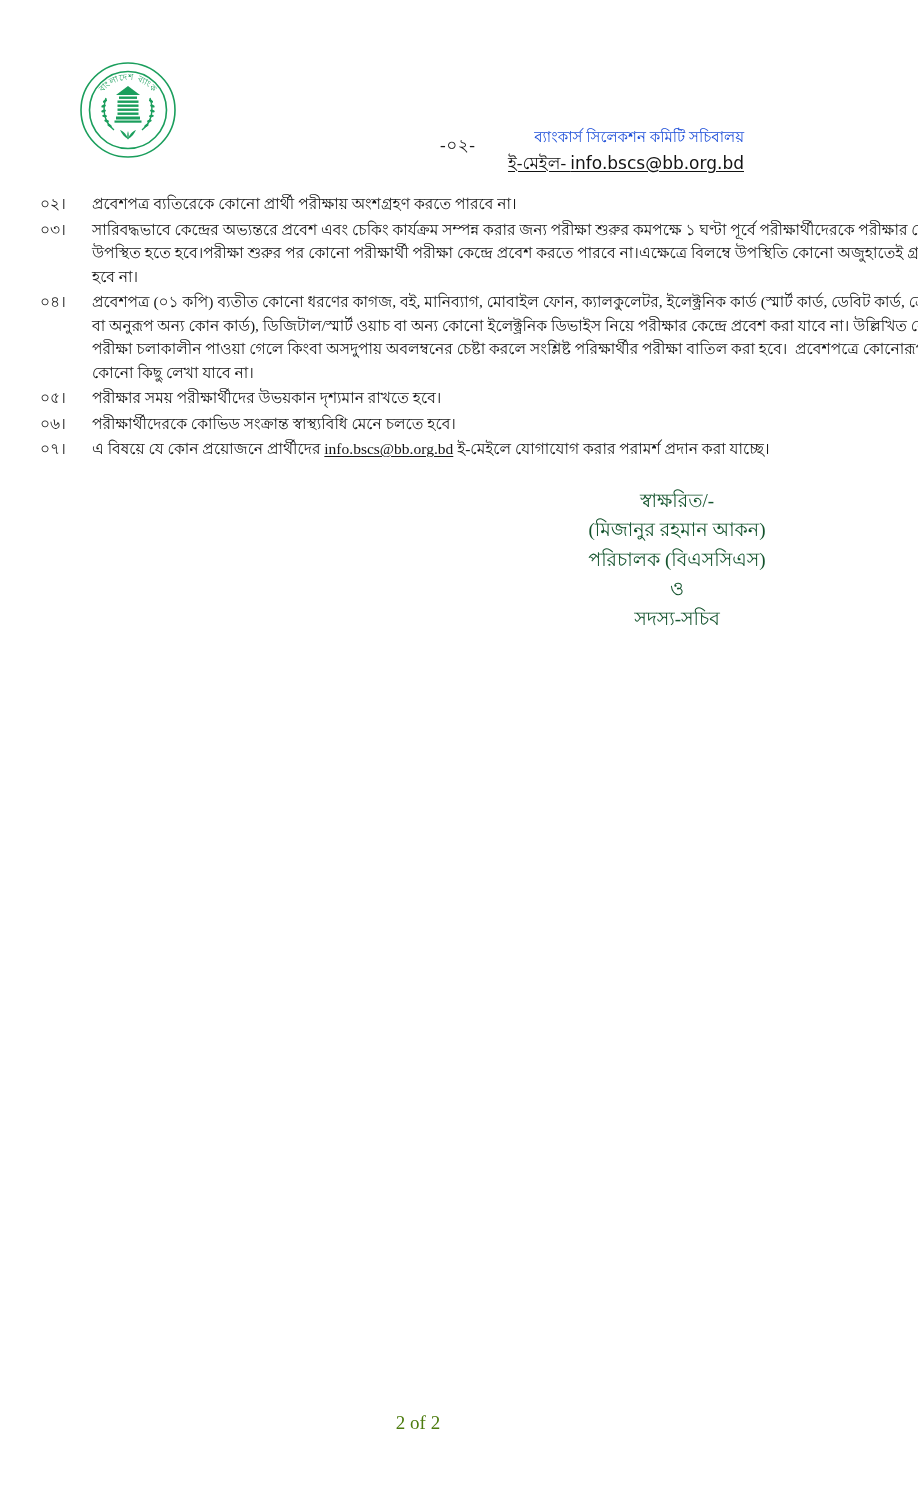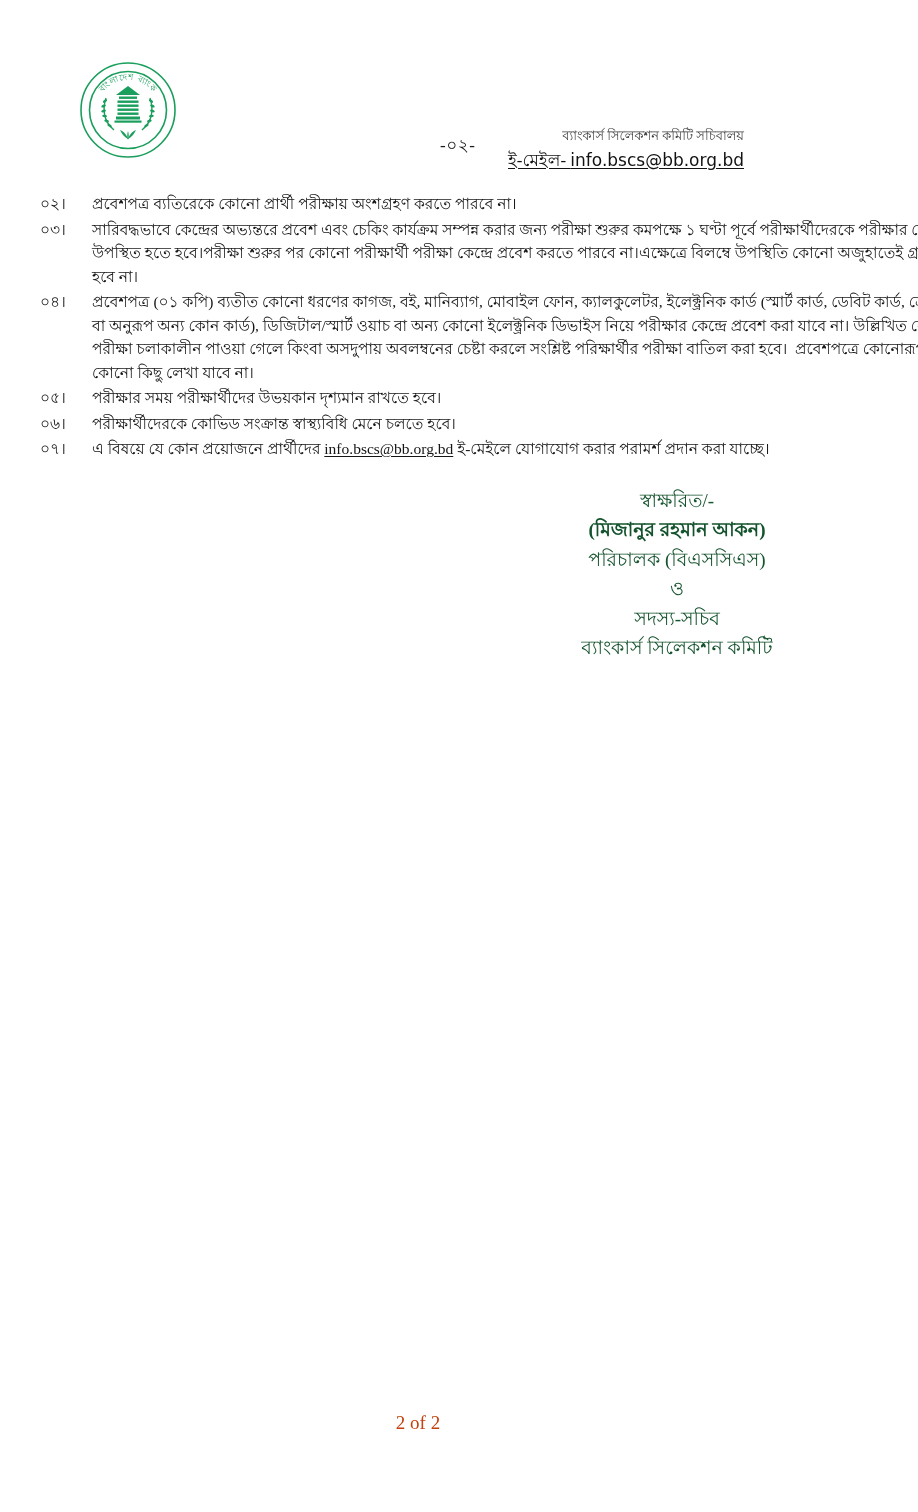--- a/index.html
+++ b/index.html
@@ -49,22 +49,22 @@
     color: #1b1b1b;
   }
   .office-block {
     position: absolute;
     right: 58px;
     top: 0;
     text-align: right;
     line-height: 1.5;
   }
   .office-name {
-    font-size: 13px;
-    color: #404040;
+    font-size: 15px;
+    color: #1d4ed8;
     white-space: nowrap;
     margin-left: 32px;
   }
   .office-email {
     font-size: 17px;
     color: #121212;
     text-decoration: underline;
     text-underline-offset: 2px;
     white-space: nowrap;
     margin-top: 2px;
@@ -114,31 +114,31 @@
     position: absolute;
     left: 527px;
     top: 486px;
     width: 300px;
     text-align: center;
     line-height: 1.55;
     font-size: 19px;
     color: #14532d;
   }
   .signature div { white-space: nowrap; }
-  .sig-name { font-weight: bold; }
+  .sig-name { font-weight: normal; }
 
   
   .footer {
     position: absolute;
     left: 0;
     top: 1412px;
     width: 836px;
     text-align: center;
     font-size: 19px;
-    color: #c2410c;
+    color: #4d7c0f;
     font-family: "Liberation Serif", "DejaVu Serif", serif;
   }
 </style>
 </head>
 <body>
 
 <div class="page">
 
   <div class="logo-wrap">
     <svg viewBox="0 0 104 104" width="104" height="104" aria-hidden="true">
@@ -258,18 +258,17 @@
         </div>
       </div>
     </div>
 
   <div class="signature">
     <div>স্বাক্ষরিত/-</div>
     <div class="sig-name">(মিজানুর রহমান আকন)</div>
     <div>পরিচালক (বিএসসিএস)</div>
     <div>ও</div>
     <div>সদস্য-সচিব</div>
-    <div>ব্যাংকার্স সিলেকশন কমিটি</div>
   </div>
 
   <div class="footer">2 of 2</div>
 
 </div>
 
 </body></html>

